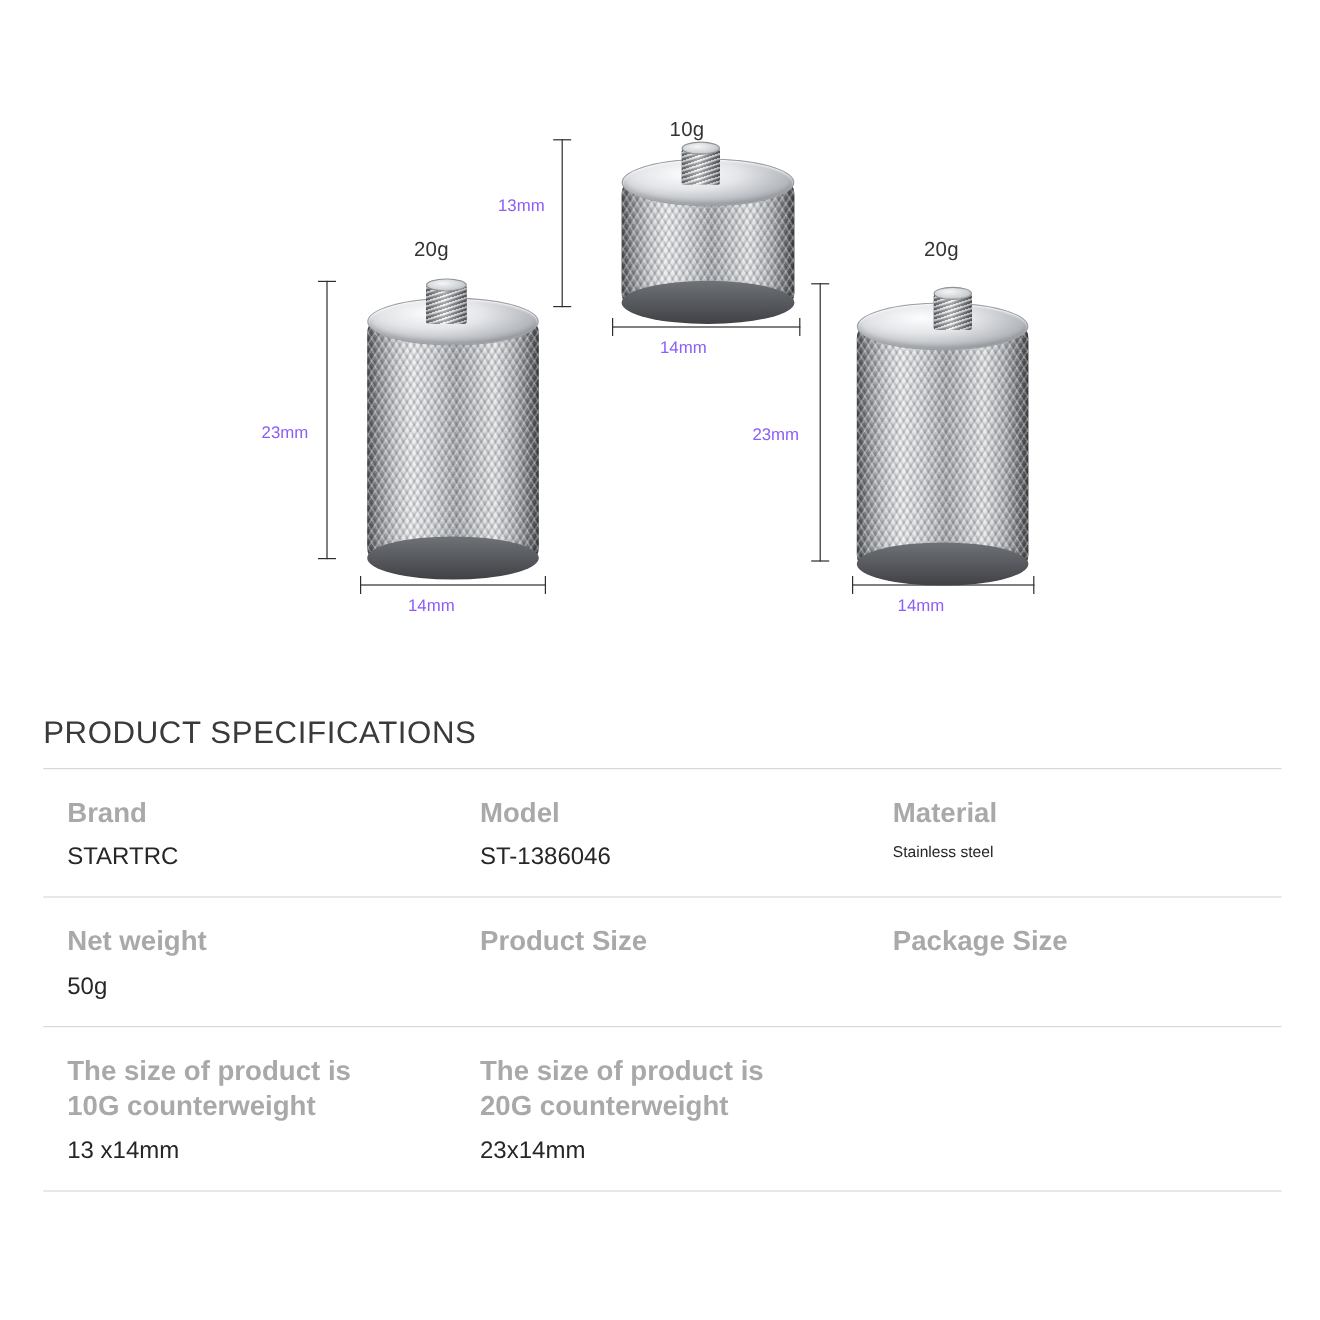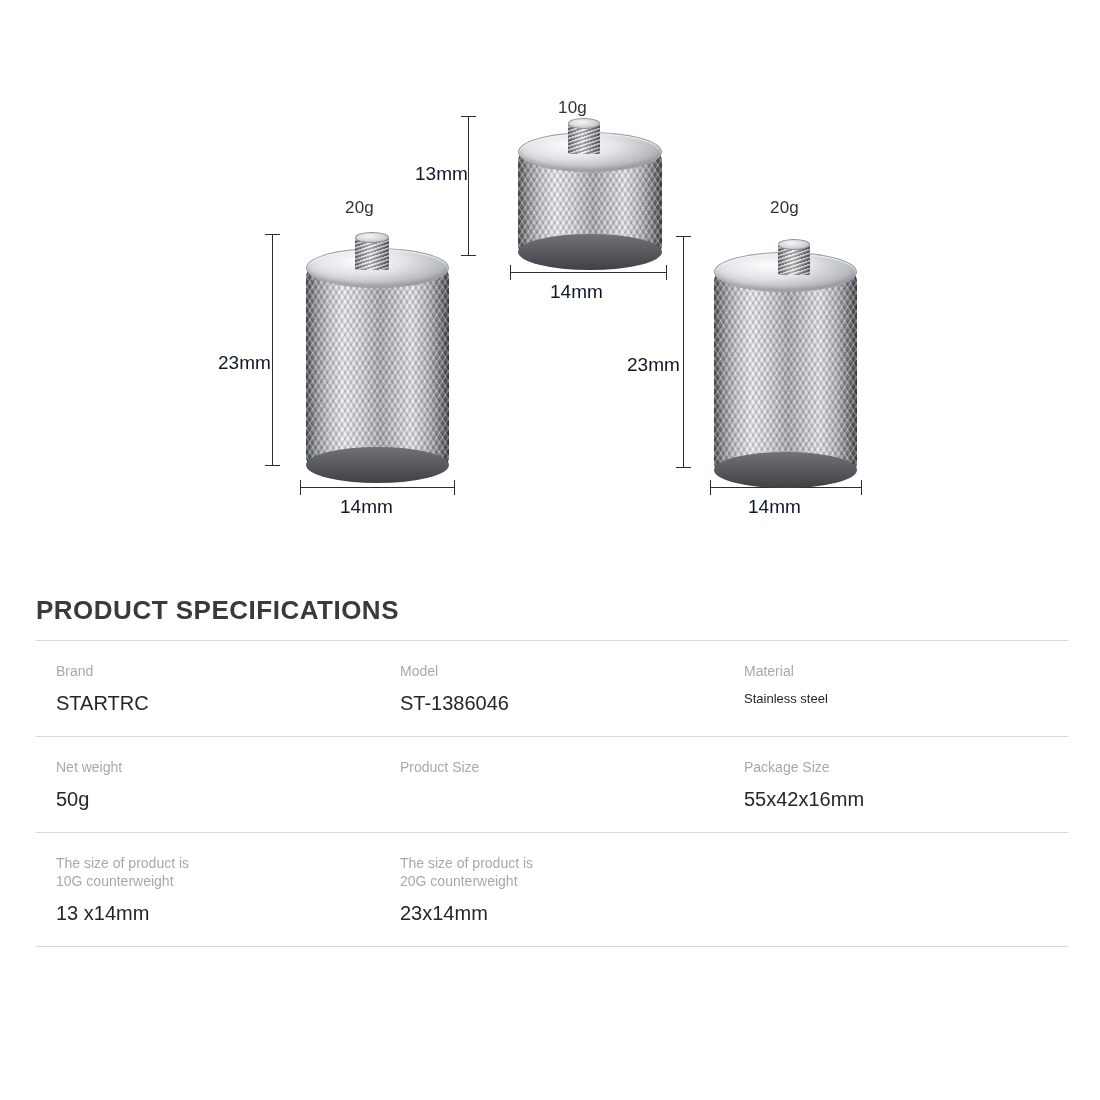--- a/index.html
+++ b/index.html
@@ -161,57 +161,57 @@
     top: -7px;
     height: 15px;
     width: 1px;
     background: #2d2d2d;
   }
   .dim-h::before { left: 0; }
   .dim-h::after { right: 0; }
 
   .dim-text {
     position: absolute;
-    font-size: 19px;
-    color: #0f172a;
+    font-size: 14px;
+    color: #8b5cf6;
     white-space: nowrap;
   }
 
   
   .specs {
     position: absolute;
     left: 36px;
     top: 595px;
     width: 1032px;
   }
   .specs-title {
     font-size: 26px;
-    font-weight: 700;
+    font-weight: 400;
     color: #3a3a3a;
     letter-spacing: 0.5px;
     padding-bottom: 14px;
   }
   .specs-sep {
     height: 1px;
     background: #d8d8d8;
     width: 100%;
   }
   .spec-row {
     display: flex;
     padding: 22px 0 20px 0;
   }
   .spec-cell {
     flex: 1 1 0;
     padding-left: 20px;
     box-sizing: border-box;
   }
   .spec-key {
-    font-size: 14px;
+    font-size: 23px;
     color: #a9a9a9;
-    font-weight: 400;
+    font-weight: 700;
     line-height: 1.28;
     margin-bottom: 10px;
     white-space: pre-line;
   }
   .spec-val {
     font-size: 20px;
     color: #262626;
     font-weight: 400;
     line-height: 1.25;
   }
@@ -305,21 +305,20 @@
   <div class="spec-row">
     <div class="spec-cell">
       <div class="spec-key">Net weight</div>
       <div class="spec-val">50g</div>
     </div>
     <div class="spec-cell">
       <div class="spec-key">Product Size</div>
     </div>
     <div class="spec-cell">
       <div class="spec-key">Package Size</div>
-      <div class="spec-val">55x42x16mm</div>
     </div>
   </div>
 
   <div class="specs-sep"></div>
 
   <div class="spec-row">
     <div class="spec-cell">
       <div class="spec-key">The size of product is
 10G counterweight</div>
       <div class="spec-val">13 x14mm</div>

